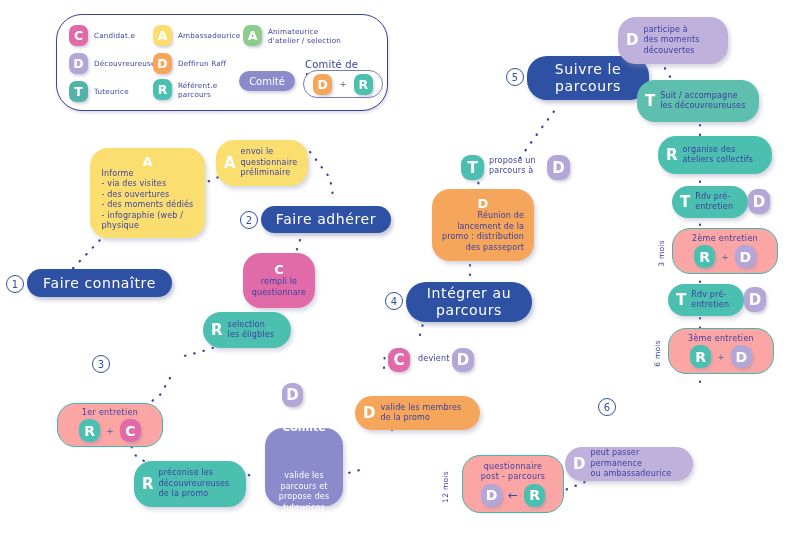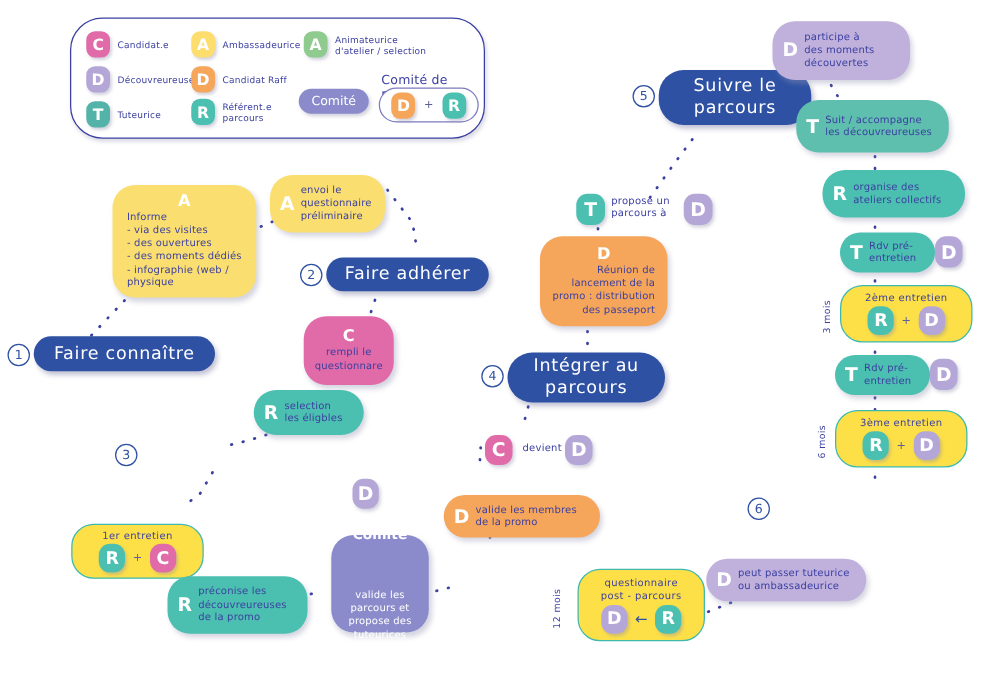--- a/index.html
+++ b/index.html
@@ -162,21 +162,21 @@
     display: flex; align-items: center; justify-content: center;
     color: #ffffff; font-weight: bold; font-size: 15px;
     box-shadow: 1.5px 2px 3px rgba(140,140,170,0.4);
   }
 
   
   .entretien-box {
     position: absolute;
     border: 1.6px solid #3fb9ad;
     border-radius: 18px;
-    background: #fde047;
+    background: #fca5a5;
     display: flex;
     flex-direction: column;
     align-items: center;
     justify-content: center;
   }
   .entretien-title {
     font-size: 8px;
     color: #3b3fa0;
     letter-spacing: 0.3px;
     margin-bottom: 2px;
@@ -259,21 +259,21 @@
       <div class="legend-label">Tuteurice</div>
     </div>
 
     <div class="legend-row" style="left:96px; top:10px;">
       <div class="chip sm chip-A-amb">A</div>
       <div class="legend-label">Ambassadeurice</div>
     </div>
 
     <div class="legend-row" style="left:96px; top:38px;">
       <div class="chip sm chip-D-def">D</div>
-      <div class="legend-label">Candidat Raff</div>
+      <div class="legend-label">Deffirun Raff</div>
     </div>
 
     <div class="legend-row" style="left:96px; top:64px;">
       <div class="chip sm chip-R">R</div>
       <div class="legend-label">Référent.e
 parcours</div>
     </div>
 
     <div class="legend-row" style="left:186px; top:10px;">
       <div class="chip sm chip-A-ani">A</div>
@@ -322,21 +322,21 @@
   </div>
 
   <div class="bubble b-teal inline-chip" style="left:203px; top:312px; width:88px; height:36px;">
     <div class="inchip">R</div>
     <div class="btxt">selection
 les éligbles</div>
   </div>
 
   <div class="step-num" style="left:92px; top:355px;">3</div>
 
-  <div class="entretien-box" style="left:57px; top:403px; width:104px; height:42px;margin-top:16px;">
+  <div class="entretien-box" style="left:57px; top:403px; width:104px; height:42px;">
     <div class="entretien-title">1er entretien</div>
     <div class="entretien-row">
       <div class="chip md chip-R">R</div>
       <div class="plus-sign">+</div>
       <div class="chip md chip-C">C</div>
     </div>
   </div>
 
   <div class="bubble b-teal inline-chip" style="left:134px; top:461px; width:112px; height:46px;">
     <div class="inchip">R</div>
@@ -436,21 +436,21 @@
       <div class="chip md chip-R">R</div>
       <div class="plus-sign">+</div>
       <div class="chip md chip-D">D</div>
     </div>
   </div>
 
   <div class="step-num" style="left:598px; top:398px;">6</div>
 
   <div class="bubble b-lilac inline-chip" style="left:565px; top:447px; width:128px; height:34px;">
     <div class="inchip">D</div>
-    <div class="btxt">peut passer tuteurice
+    <div class="btxt">peut passer permanence
 ou ambassadeurice</div>
   </div>
 
   <div class="mois-label" style="left:441px; top:471px;">12 mois</div>
   <div class="entretien-box" style="left:462px; top:455px; width:100px; height:56px;">
     <div class="entretien-title" style="text-align:center; white-space:pre-line; line-height:10px;">questionnaire
 post - parcours</div>
     <div class="entretien-row">
       <div class="chip md chip-D">D</div>
       <div class="arrow-left">←</div>

